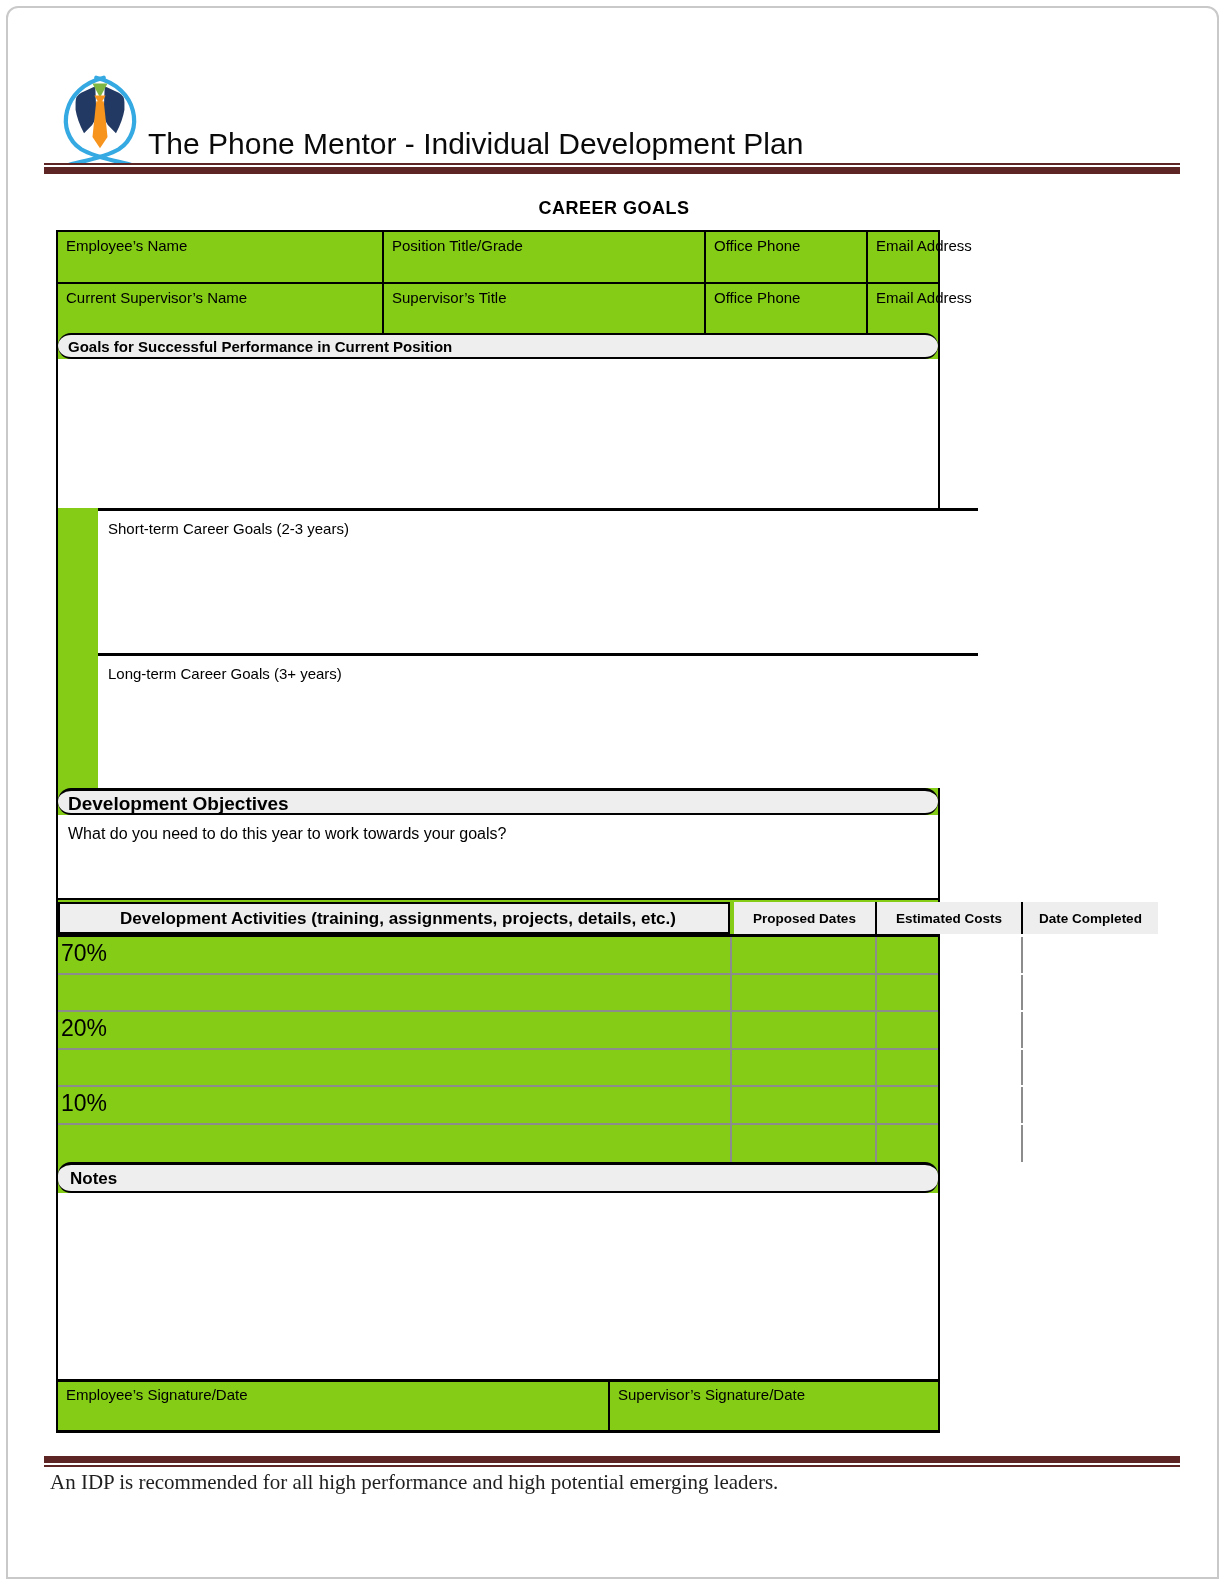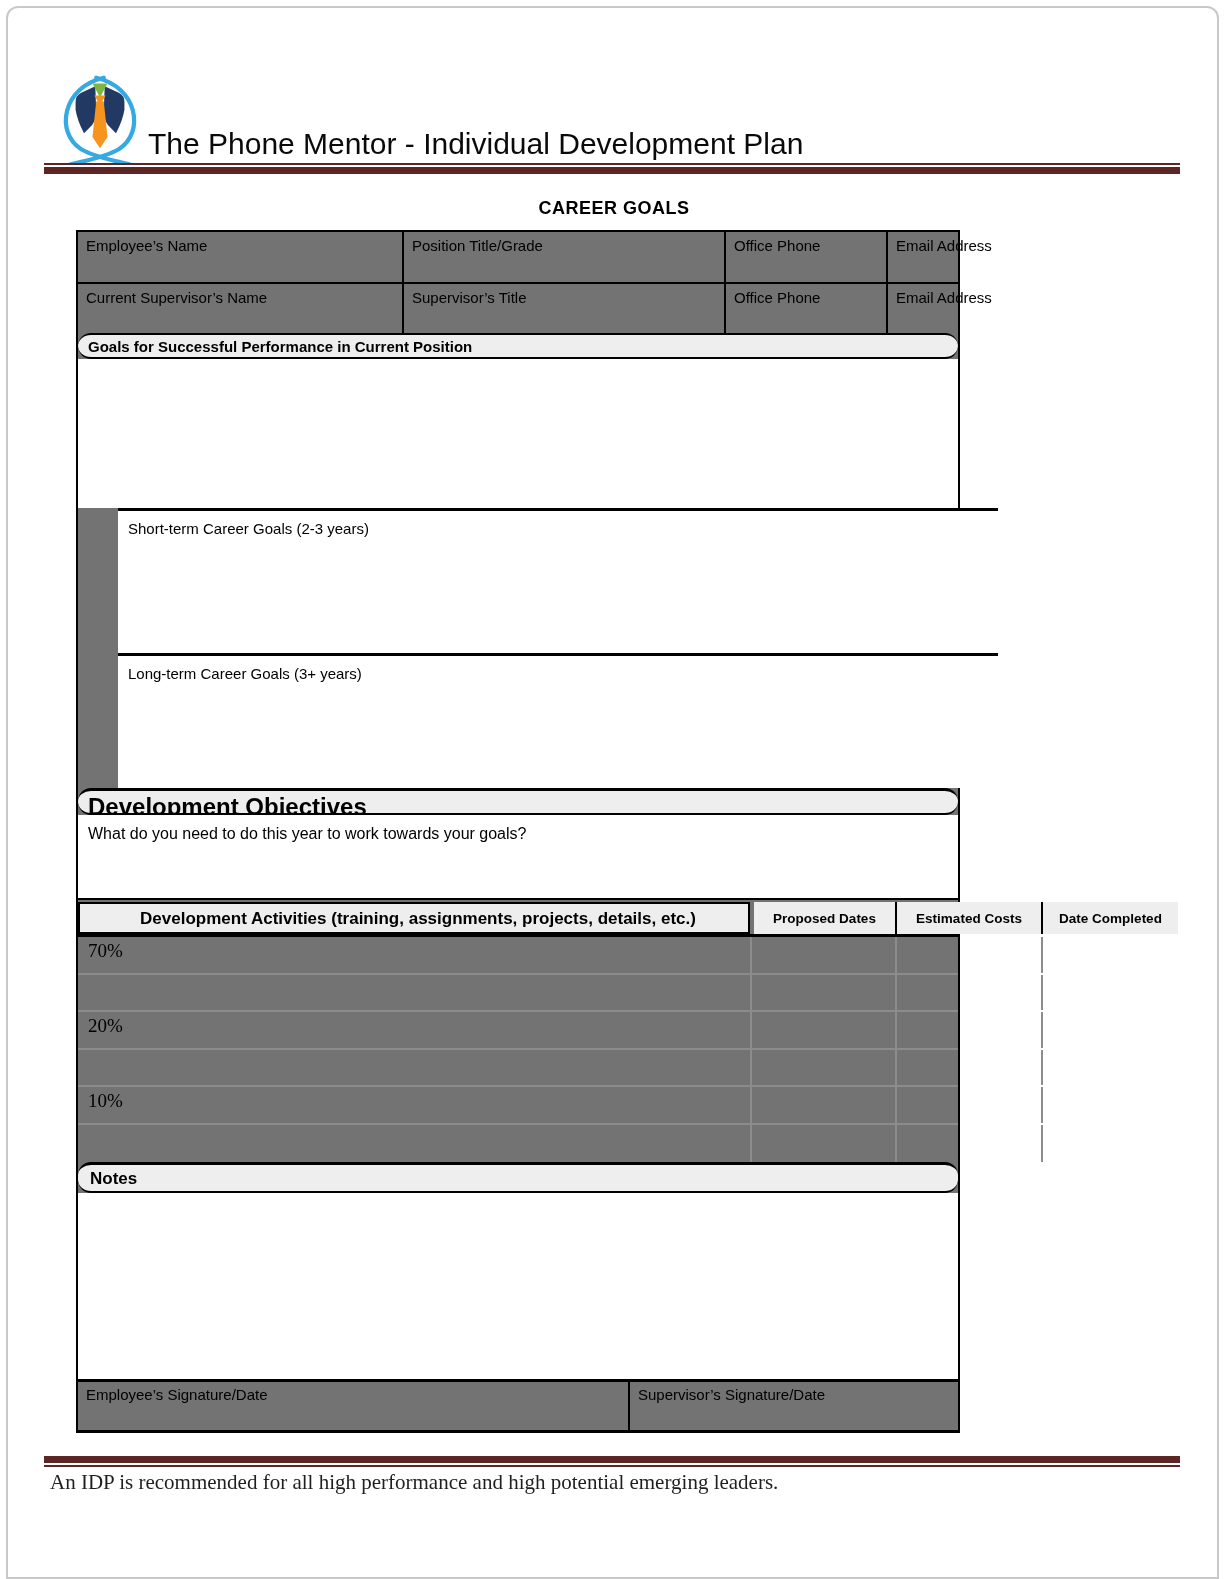--- a/index.html
+++ b/index.html
@@ -28,23 +28,23 @@
   .rule-header .gap  { height: 2px; background: #fff; }
   .rule-header .thick{ height: 7px; background: var(--maroon); }
 
   .form-title {
     position: absolute; left: 54px; top: 190px; width: 1104px;
     text-align: center; font-weight: bold; font-size: 18px; letter-spacing: 0.5px;
   }
 
   
   .form {
-    position: absolute; left: 68px; top: 222px; width: 884px;
+    position: absolute; left: 48px; top: 222px; width: 884px;
     border: 2px solid #000; border-bottom-width: 3px;
-    background: #737373;
+    background: #84cc16;
   }
   .row { position: relative; width: 100%; }
 
   .info-row { display: grid; grid-template-columns: 324px 322px 162px 292px; height: 50px; }
   .info-row.second { height: 51px; border-top: 2px solid #000; }
   .info-cell { border-left: 2px solid #000; padding: 5px 8px; font-size: 15px; }
   .info-cell:first-child { border-left: none; }
 
   .sec-header {
     background: var(--hdrgray);
@@ -52,21 +52,21 @@
     font-weight: bold;
     border-radius: 13px;
   }
   .goals-header { height: 26px; font-size: 15px; padding: 3px 0 0 10px; }
   .box { background: #fff; }
   .goals-box { height: 149px; }
   .labeled-box { padding: 9px 10px; font-size: 15px; margin-left: 40px; }
   .shortterm-box { height: 145px; border-top: 3px solid #000; }
   .longterm-box  { height: 135px; border-top: 3px solid #000; }
 
-  .devobj-header { height: 27px; border-top: 3px solid #000; font-size: 24px; padding: 2px 0 0 10px; }
+  .devobj-header { height: 27px; border-top: 3px solid #000; font-size: 19px; padding: 2px 0 0 10px; }
   .question-box  { height: 85px; border-bottom: 2px solid #000; padding: 10px 10px; font-size: 16px; }
 
   
   .act-grid { display: grid; grid-template-columns: 672px 145px 146px 137px; }
   .act-header { height: 37px; border-bottom: 3px solid #000; padding-top: 2px; }
   .act-header .act-title-cell {
     background: var(--hdrgray);
     border: 2px solid #000;
     font-weight: bold; font-size: 17px;
     padding: 5px 0 0 8px;
@@ -76,21 +76,21 @@
     background: var(--hdrgray);
     font-weight: bold; font-size: 13.5px;
     display: flex; align-items: center; justify-content: center;
     text-align: center;
   }
   .act-header .act-col-head.first { margin-left: 4px; }
   .act-header .act-col-head.rest  { border-left: 2px solid #000; }
 
   .act-row { height: 37.5px; border-bottom: 2px solid #8c8c8c; }
   .act-row.last { border-bottom: none; }
-  .act-label { font-size: 19px; padding: 3px 10px; font-family: Liberation Serif, serif; }
+  .act-label { font-size: 23px; padding: 3px 3px; }
   .act-cell { border-left: 2px solid #8c8c8c; }
 
   .notes-header { height: 31px; border-top: 3px solid #000; font-size: 17px; padding: 4px 0 0 12px; }
   .notes-box { height: 186px; }
 
   .sig-row { display: grid; grid-template-columns: 550px 550px; height: 51px; border-top: 3px solid #000; }
   .sig-cell { padding: 4px 8px; font-size: 15px; }
   .sig-cell.right { border-left: 2px solid #000; }
 
   

